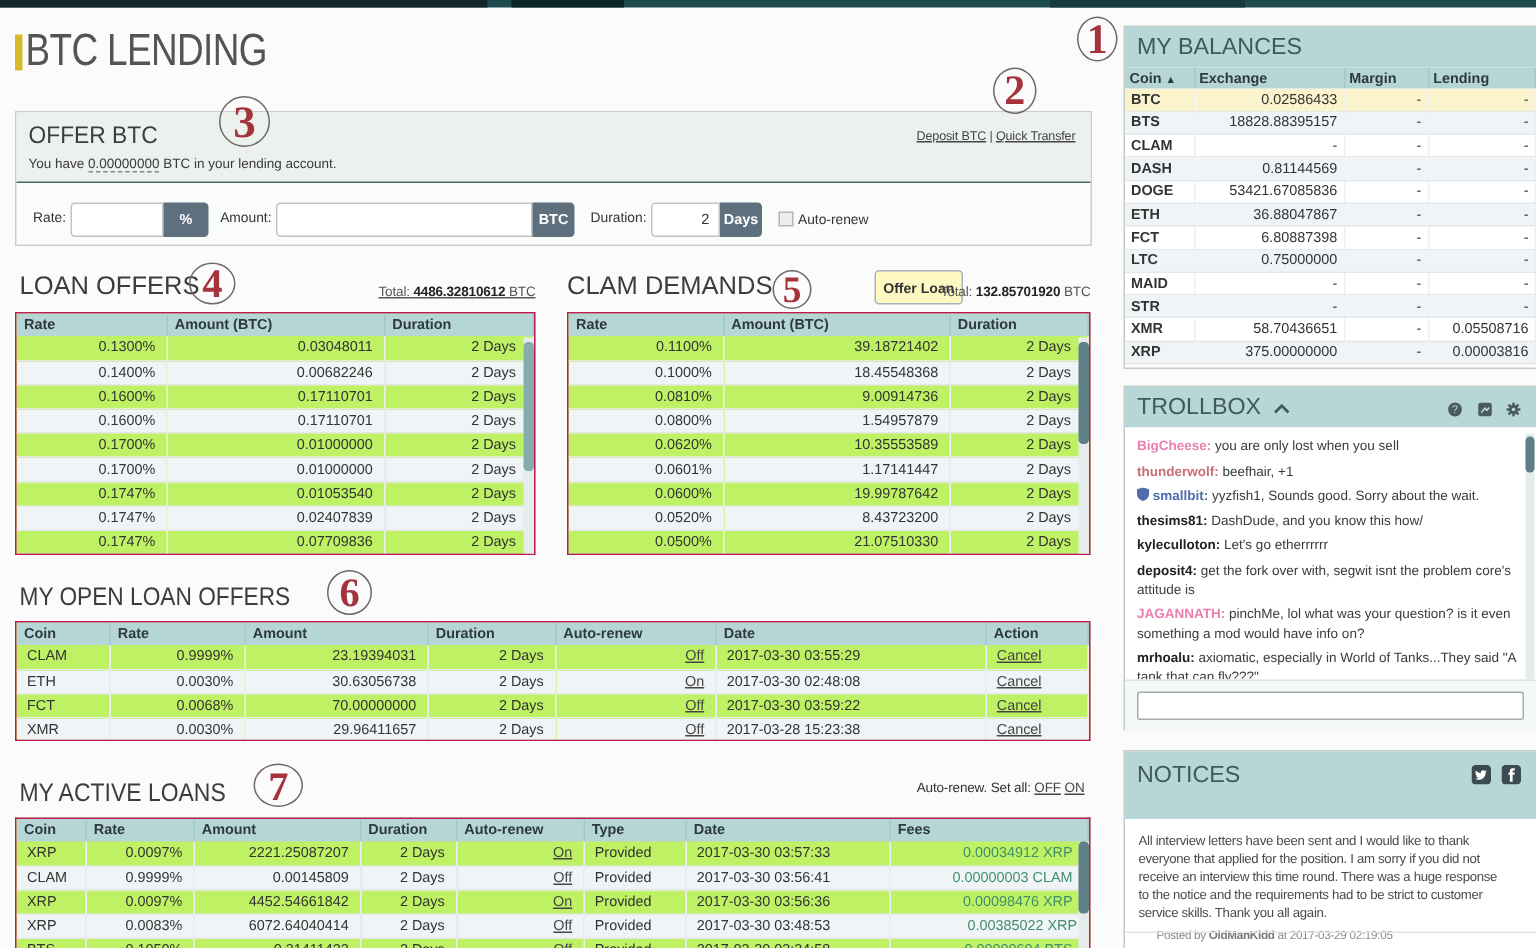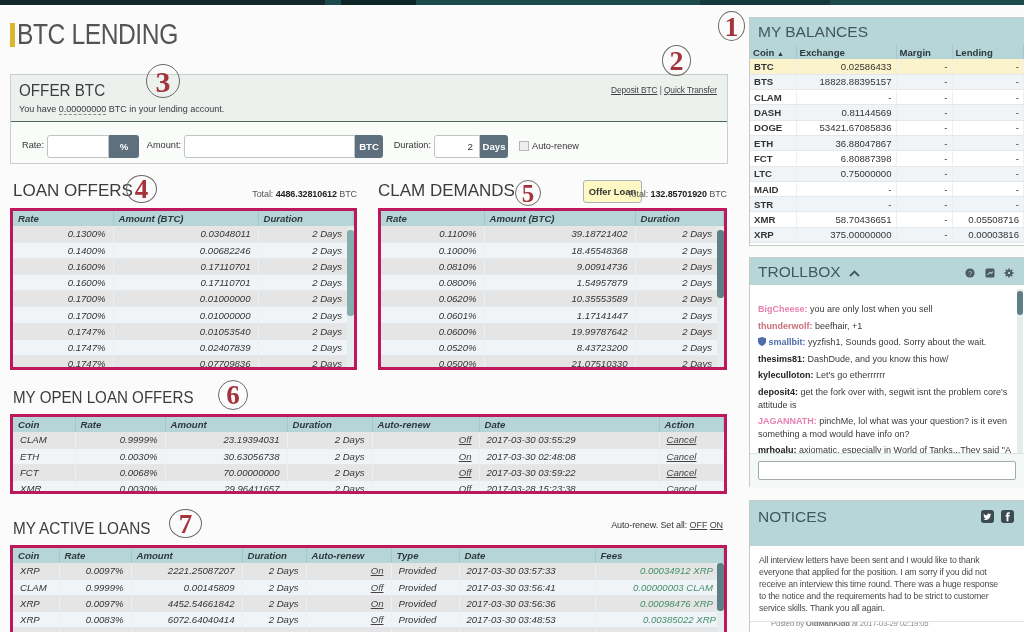--- a/index.html
+++ b/index.html
@@ -27,31 +27,31 @@
 
 .secH { position:absolute; font-size:17px; color:#3c3c3c; }
 .total { position:absolute; font-size:9px; color:#555; white-space:nowrap; letter-spacing:-0.1px; }
 .total b { color:#222; }
 
 table.t { border-collapse:collapse; table-layout:fixed; width:100%; font-size:9.6px; color:#333; }
 table.t th { background:#b5d5d6; color:#2e393f; font-weight:bold; font-size:9.6px; text-align:left; padding:0 5px; height:15px; border-right:1px solid #a6c7c9; white-space:nowrap; }
 table.t td { padding:0 7px; height:16.2px; border-bottom:1px solid #e4e8ea; border-right:1px solid #edf0f2; white-space:nowrap; overflow:hidden; }
 table.t tr.alt td { background:#f0f4f7; }
 .r { text-align:right; }
-.tbox { position:absolute; border:3px solid #be185d; background:#e5e5e5; overflow:hidden;font-style:italic; }
+.tbox { position:absolute; border:1px solid #be185d; background:#bef264; overflow:hidden; }
 .sbtrack { position:absolute; width:7px; background:#e4ecec; }
 .sbthumb { position:absolute; width:7px; border-radius:3px; }
 .green { color:#418e6c; }
 
 .panel { position:absolute; left:749px; width:276px; border:1px solid #c5cbc9; background:#fff; }
 .phead { background:#b7d6d7; color:#41585f; font-size:15.5px; height:27px; line-height:27px; padding-left:8px; position:relative; }
 #baltbl th { padding:0 3px; height:14px; }
 #baltbl td { height:15.3px; font-size:9.6px; padding:0 4px; }
 
-#chat { position:relative; background:#fff; height:168px; overflow:hidden; font-size:9px; padding:18px 12px 0 8px; }
+#chat { position:relative; background:#fff; height:168px; overflow:hidden; font-size:9px; padding:6px 12px 0 8px; }
 #chat p { margin:0 0 4px 0; line-height:12.6px; color:#3a3a3a; white-space:nowrap; overflow:hidden; }
 #chat b { color:#222; }
 #chat b.u-pink { color:#e87fb0; }
 #chat b.u-red { color:#c96f77; }
 #chat b.u-blue { color:#4f6cab; }
 #tfoot { background:#f4f8f7; height:35px; position:relative; border-top:1px solid #dde4e2; }
 #tinput { position:absolute; left:8px; top:7px; width:258px; height:19px; background:#fff; border:1px solid #a5aba9; border-radius:2px; }
 
 #notbody { padding:8px 0 0 9px; font-size:8.8px; color:#4a4a4a; line-height:12px; letter-spacing:-0.2px; } #notbody div.l { white-space:nowrap; overflow:hidden; width:256px; }
 #posted { font-size:7.8px; color:#8a8a8a; margin-top:4px; letter-spacing:-0.2px;margin-left:12px; }
@@ -85,21 +85,21 @@
   <div class="addon" style="left:355px;top:135px;width:28px;">BTC</div>
   <div class="flbl" style="left:385px;top:140px;width:46px;">Duration:</div>
   <div class="inp" style="left:434px;top:135px;width:46px;text-align:right;line-height:21px;padding-right:6px;font-size:9.8px;">2</div>
   <div class="addon" style="left:480px;top:135px;width:28px;">Days</div>
   <div id="cb"></div>
   <div id="cblbl">Auto-renew</div>
   <div id="offerbtn">Offer Loan</div>
 </div>
 
 <div class="secH" style="left:13px;top:181px;">LOAN OFFERS</div>
-<div class="total" style="left:249px;top:189px;width:108px;text-align:right;">Total: <b>4486.32810612</b> BTC</div>
+<div class="total" style="left:249px;top:189px;width:108px;text-align:right;text-decoration:underline;">Total: <b>4486.32810612</b> BTC</div>
 <div class="secH" style="left:378px;top:181px;">CLAM DEMANDS</div>
 <div class="total" style="left:619px;top:189px;width:108px;text-align:right;">Total: <b>132.85701920</b> BTC</div>
 
 <div class="tbox" style="left:10px;top:208px;width:347px;height:162px;">
 <table class="t">
 <colgroup>
         <col style="width:100px">
         <col style="width:145px">
         <col>
       </colgroup>

